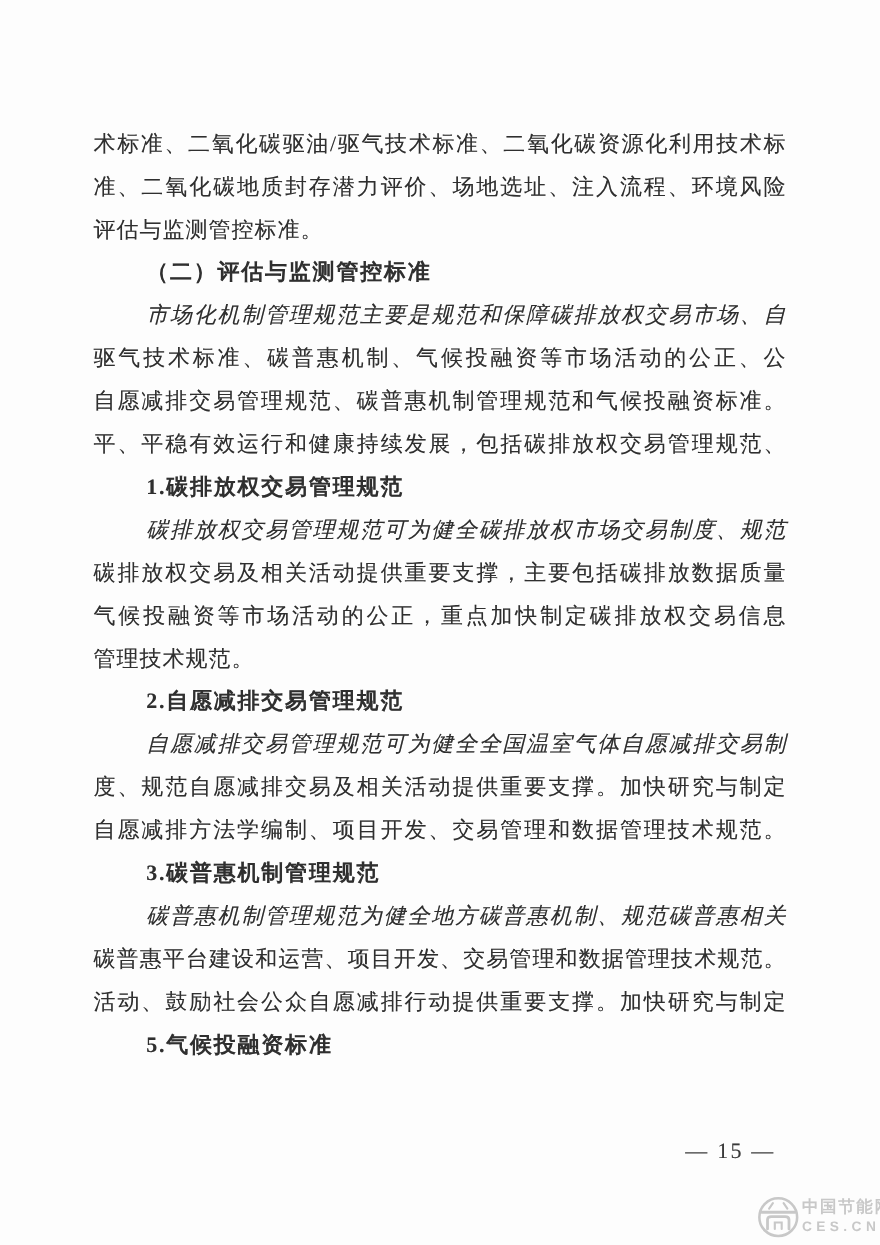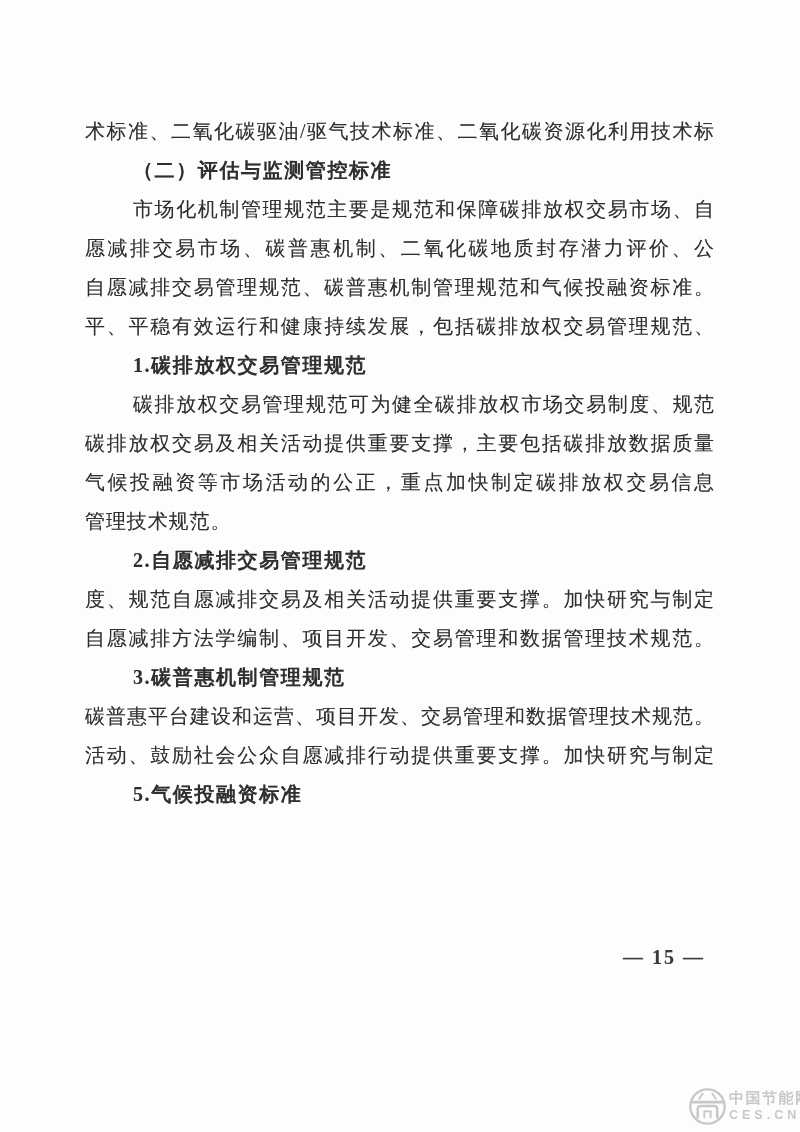--- a/index.html
+++ b/index.html
@@ -37,38 +37,37 @@
     white-space: nowrap;
     text-align: justify;
     text-align-last: justify;
     -moz-text-align-last: justify;
   }
   .line.end {
     text-align-last: left;
     -moz-text-align-last: left;
     white-space: normal;
   }
-  .line.indent { text-indent: 48px; }
+  .line.indent { text-indent: 48px; font-style: italic; }
   .line.heading,
   .line.subheading {
     font-weight: bold;
     text-indent: 48px;
     text-align-last: left;
     -moz-text-align-last: left;
     letter-spacing: 1.6px;
   }
   .pagenum {
     position: absolute;
-    top: 946px;
+    top: 1036px;
     right: 95px;
     font-size: 20px;
     color: #3a3a3a;
     letter-spacing: 2px;
     text-shadow: 0 0 0.6px rgba(40,40,40,0.3);
-    font-weight: bold;
   }
   .watermark {
     position: absolute;
     left: 687px;
     top: 1086px;
     display: flex;
     align-items: center;
     color: var(--watermark);
   }
   .wm-logo {
@@ -96,42 +95,46 @@
   }
 </style>
 </head>
 <body>
 
 <div class="page">
 
   <div class="doc">
 
     <div class="line">术标准、二氧化碳驱油/驱气技术标准、二氧化碳资源化利用技术标</div>
+    <div class="line">准、二氧化碳地质封存潜力评价、场地选址、注入流程、环境风险</div>
+    <div class="line end">评估与监测管控标准。</div>
 
     <div class="line heading">（二）评估与监测管控标准</div>
 
     <div class="line indent">市场化机制管理规范主要是规范和保障碳排放权交易市场、自</div>
-    <div class="line">愿减排交易市场、碳普惠机制、二氧化碳地质封存潜力评价、公</div>
+    <div class="line">驱气技术标准、碳普惠机制、气候投融资等市场活动的公正、公</div>
     <div class="line">自愿减排交易管理规范、碳普惠机制管理规范和气候投融资标准。</div>
     <div class="line">平、平稳有效运行和健康持续发展，包括碳排放权交易管理规范、</div>
 
     <div class="line subheading">1.碳排放权交易管理规范</div>
 
     <div class="line indent">碳排放权交易管理规范可为健全碳排放权市场交易制度、规范</div>
     <div class="line">碳排放权交易及相关活动提供重要支撑，主要包括碳排放数据质量</div>
     <div class="line">气候投融资等市场活动的公正，重点加快制定碳排放权交易信息</div>
     <div class="line end">管理技术规范。</div>
 
     <div class="line subheading">2.自愿减排交易管理规范</div>
 
+    <div class="line indent">自愿减排交易管理规范可为健全全国温室气体自愿减排交易制</div>
     <div class="line">度、规范自愿减排交易及相关活动提供重要支撑。加快研究与制定</div>
     <div class="line">自愿减排方法学编制、项目开发、交易管理和数据管理技术规范。</div>
 
     <div class="line subheading">3.碳普惠机制管理规范</div>
 
+    <div class="line indent">碳普惠机制管理规范为健全地方碳普惠机制、规范碳普惠相关</div>
     <div class="line">碳普惠平台建设和运营、项目开发、交易管理和数据管理技术规范。</div>
     <div class="line">活动、鼓励社会公众自愿减排行动提供重要支撑。加快研究与制定</div>
 
     <div class="line subheading">5.气候投融资标准</div>
   </div>
 
   <div class="pagenum">— 15 —</div>
 
   <div class="watermark">
     <svg class="wm-logo" viewBox="-21 -21 42 42" fill="none" stroke="#c8c8c8" stroke-width="2.4" stroke-linecap="round">

